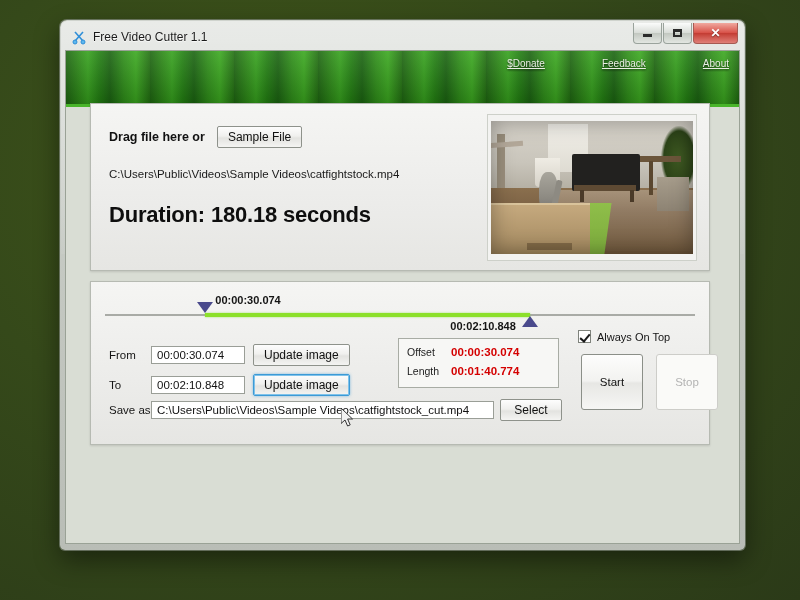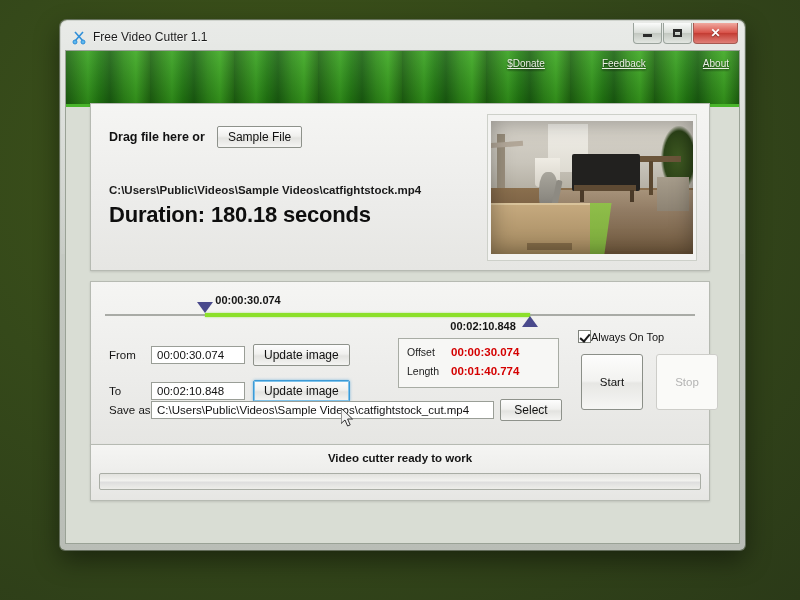--- a/index.html
+++ b/index.html
@@ -169,22 +169,22 @@
     background: linear-gradient(180deg, #fdfdfd 0%, #f0f0ee 45%, #e3e3e0 55%, #f4f4f2 100%);
     border: 1px solid #8e928b;
     border-radius: 2px;
     padding: 3px 10px;
     cursor: pointer;
     white-space: nowrap;
   }
   .btn.focused { border-color: #3c9ad6; box-shadow: 0 0 0 1px #7fc2ea inset, 0 0 3px rgba(60,154,214,0.6); }
 
   #file-path {
-    position: absolute; left: 18px; top: 80px;
-    font-size: 11.5px; font-weight: bold; color: #1a1a1a;
+    position: absolute; left: 18px; top: 64px;
+    font-size: 11.5px; font-weight: normal; color: #1a1a1a;
   }
   #duration {
     position: absolute; left: 18px; top: 98px;
     font-size: 22px; font-weight: bold; color: #0e0e0e;
     letter-spacing: -0.2px;
   }
 
   
   #preview {
     position: absolute; right: 12px; top: 10px;
@@ -260,42 +260,42 @@
   .txt {
     font-family: "Liberation Sans", sans-serif;
     font-size: 11.5px;
     color: #111;
     background: #ffffff;
     border: 1px solid #9a9e97;
     padding: 2px 5px;
     outline: none;
   }
   #from-row { left: 18px; top: 62px; }
-  #to-row   { left: 18px; top: 98px; }
+  #to-row   { left: 18px; top: 92px; }
   .txt.time { width: 94px; }
   .upd-btn { margin-left: 8px; }
 
   
   #infobox {
     position: absolute;
     left: 307px; top: 56px;
     width: 161px; height: 50px;
     background: #f7f7f5;
     border: 1px solid #a8aca4;
   }
   .info-row { position: absolute; display: flex; align-items: baseline; }
   #info-offset { left: 8px; top: 7px; }
   #info-length { left: 8px; top: 26px; }
   .info-key { font-size: 10.5px; color: #1c1c1c; width: 44px; }
   .info-val { font-size: 11.5px; font-weight: bold; color: #d40000; }
 
   
   #aot-row {
     position: absolute; left: 487px; top: 48px;
-    display: flex; align-items: center; gap: 0;
+    display: flex; align-items: center; gap: 6px;
   }
   #aot-box {
     width: 13px; height: 13px;
     background: #fff;
     border: 1px solid #7f837c;
     position: relative;
     cursor: pointer;
   }
   #aot-box::after {
     content: "";
@@ -464,24 +464,20 @@
         <div class="bigbtn" id="btn-stop">Stop</div>
         <div class="bigbtn" id="btn-start">Start</div>
 
         <div id="saveas-row">
           <span id="saveas-label">Save as</span>
           <input class="txt" id="saveas-input" type="text" value="C:\Users\Public\Videos\Sample Videos\catfightstock_cut.mp4" style="">
           <button class="btn" id="btn-select">Select</button>
         </div>
       </div>
 
-      <div class="panel" id="panel-status">
-        <div id="status-text">Video cutter ready to work</div>
-        <div id="progress"></div>
-      </div>
 
     </div>
   </div>
 
   <div id="cursor">
     <svg width="16" height="22" viewBox="0 0 16 22">
       <polygon points="0,0 0,15.5 4,12 6.6,18 9.2,16.9 6.6,11 11.5,11" fill="#f2f2f2" stroke="#333" stroke-width="1"></polygon>
     </svg>
   </div>
 

